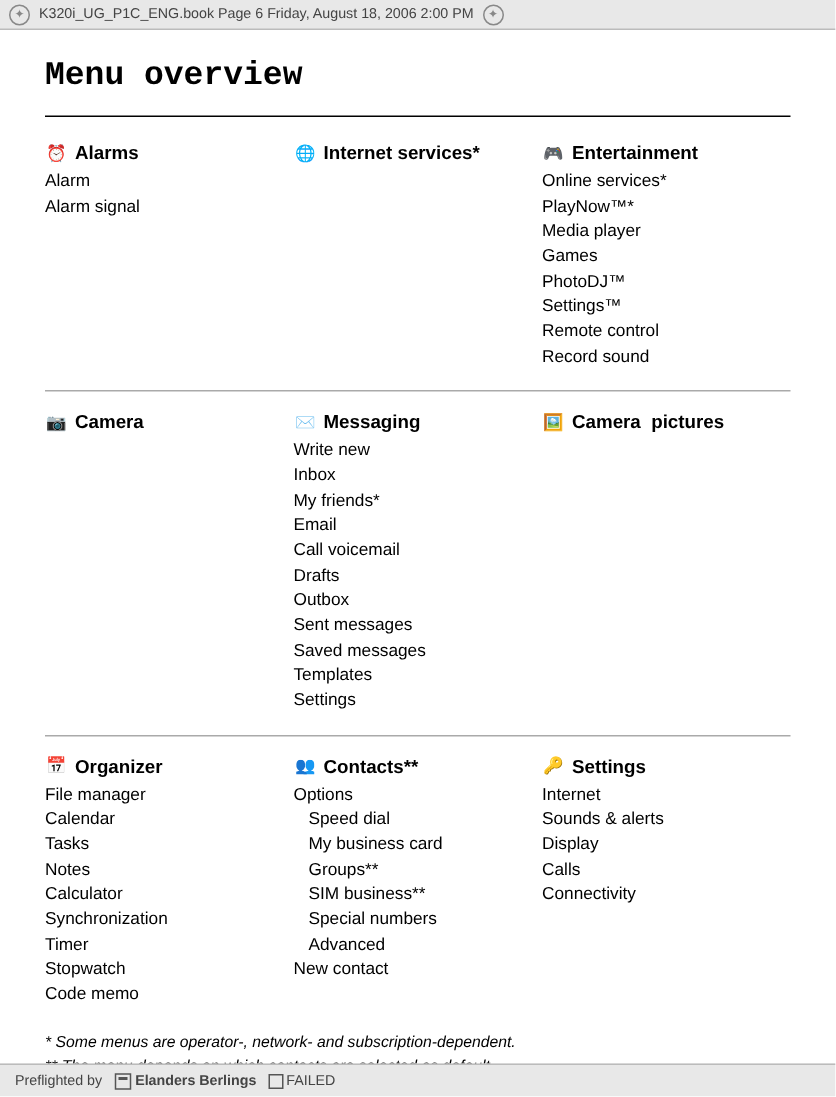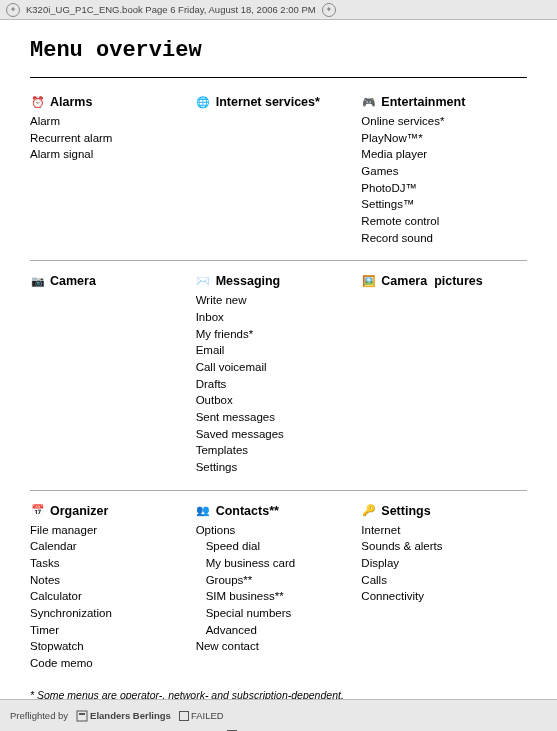--- a/index.html
+++ b/index.html
@@ -127,21 +127,21 @@
       font-size: 8px;
       color: #888;
       flex-shrink: 0;
     }
 
     .bottom-footer-bar {
       position: absolute;
       bottom: 0;
       left: 0;
       right: 0;
-      height: 32px;
+      height: 22px;
       background: #e8e8e8;
       border-top: 1px solid #bbb;
       display: flex;
       align-items: center;
       padding: 0 10px;
       font-size: 9.5px;
       color: #444;
       gap: 8px;
     }
 
@@ -169,21 +169,20 @@
 
     <div style="display:grid; grid-template-columns: 1fr 1fr 1fr; margin-bottom:6px;">
 
       <div class="section">
         <div class="section-header">
           <span class="section-icon">⏰</span>
           <strong>Alarms</strong>
         </div>
         <ul class="section-items">
           <li>Alarm</li>
-          <li>Recurrent alarm</li>
           <li>Alarm signal</li>
         </ul>
       </div>
 
       <div class="section">
         <div class="section-header">
           <span class="section-icon">🌐</span>
           <strong>Internet services*</strong>
         </div>
         <ul class="section-items">

